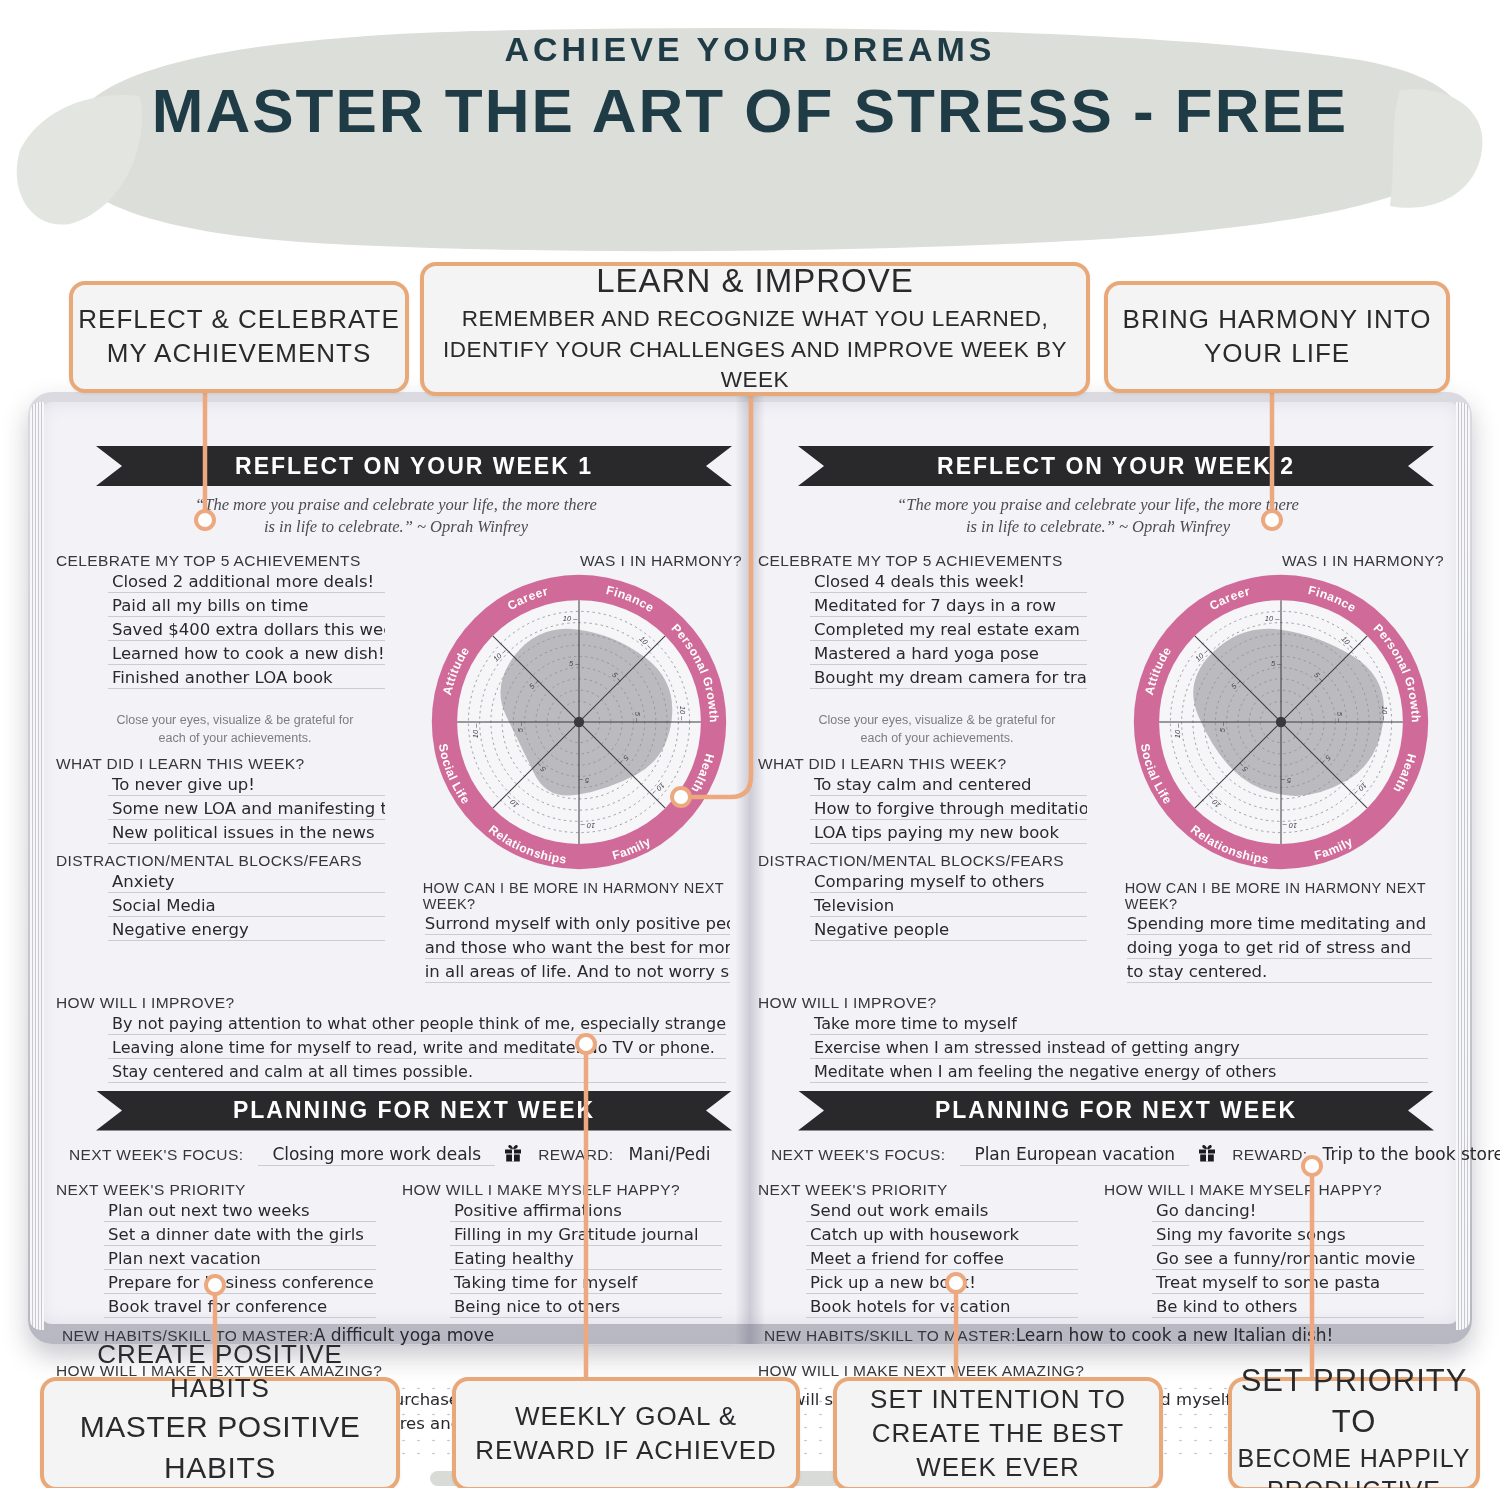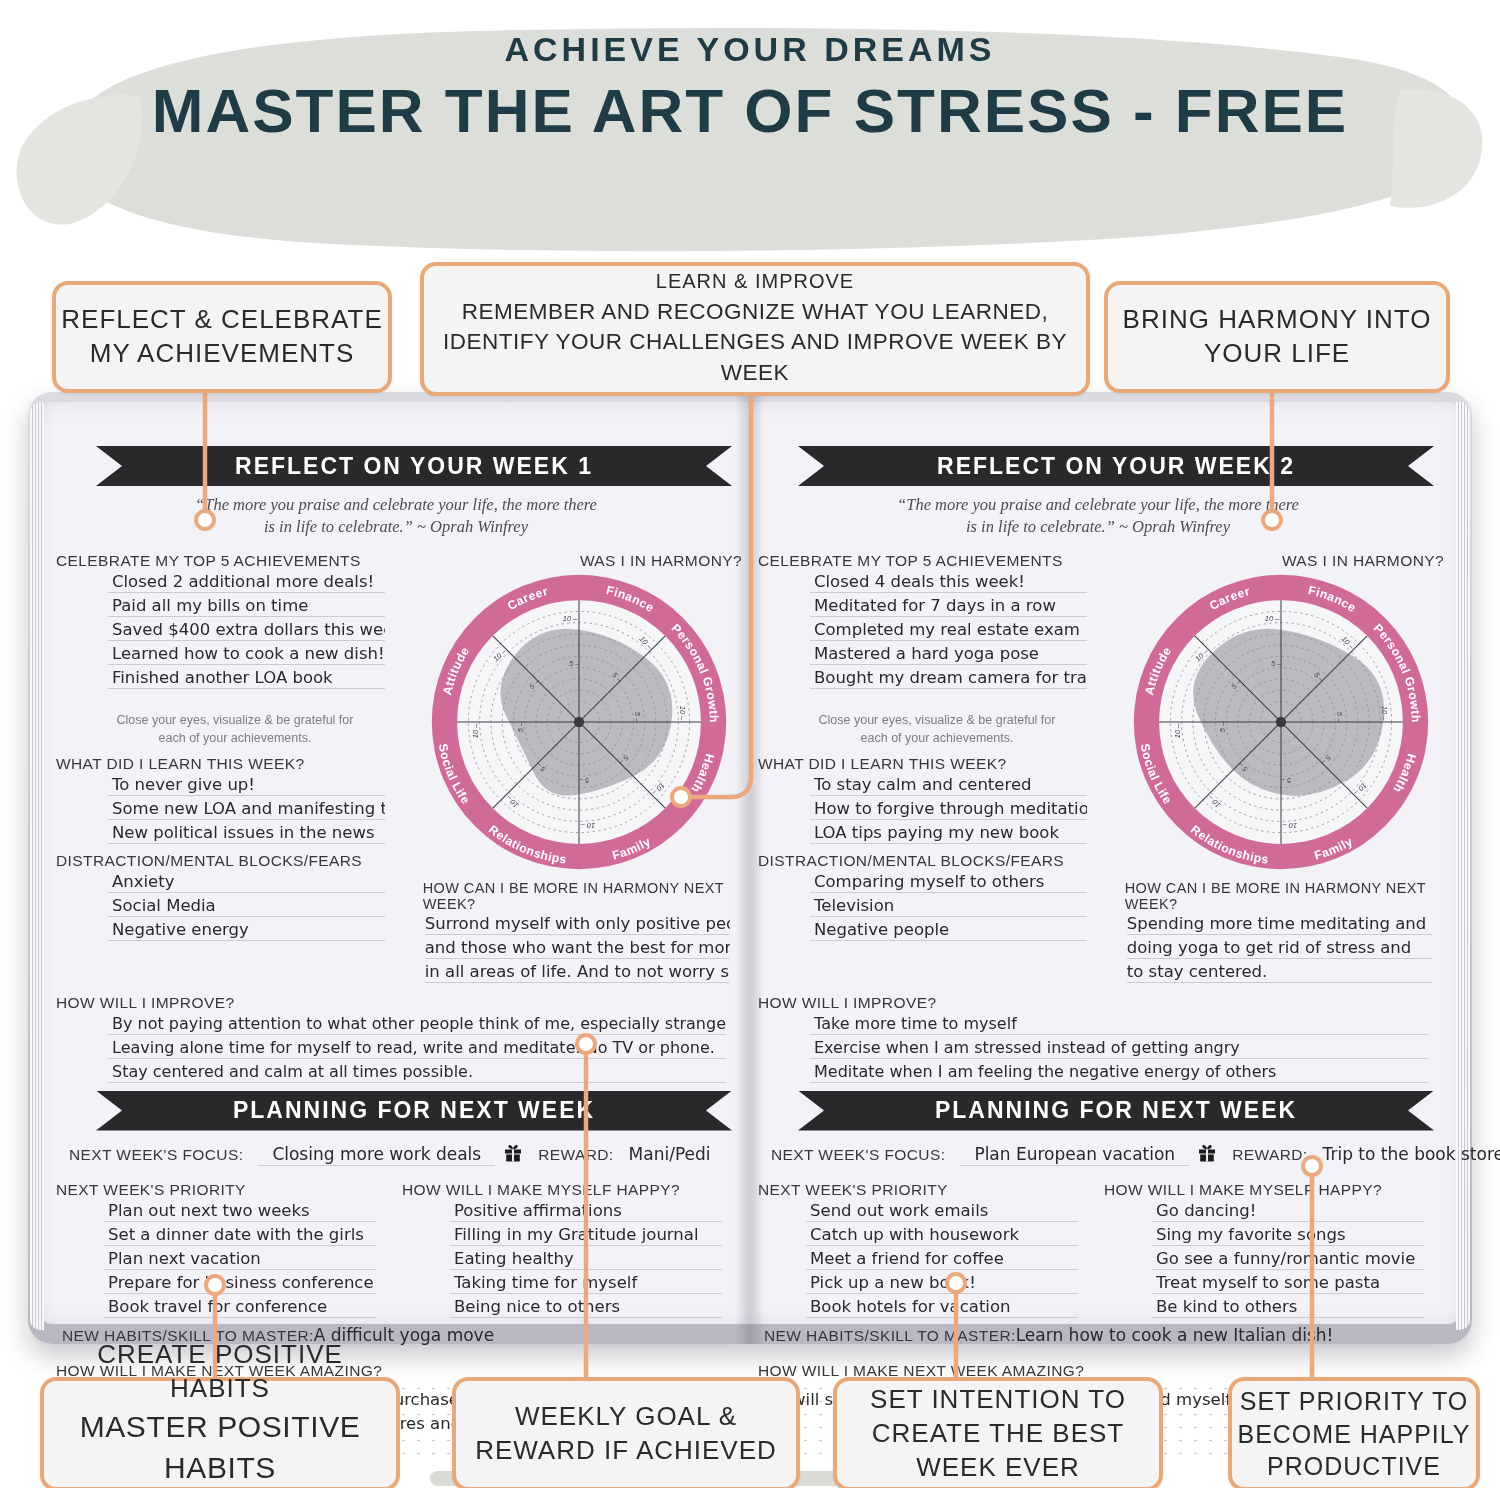--- a/index.html
+++ b/index.html
@@ -9,21 +9,21 @@
   .brush{position:absolute;left:0;top:0;z-index:1;}
   .hdr{position:absolute;left:0;top:0;width:100%;text-align:center;z-index:2;color:#1f3b46;}
   .hdr .l1{margin-top:30px;font-size:34px;letter-spacing:4px;font-weight:600;}
   .hdr .l2{margin-top:6px;font-size:62px;letter-spacing:2px;font-weight:800;}
   .hdr .l3{margin-top:10px;font-size:34px;letter-spacing:5px;font-weight:600;}
   
   .callout{position:absolute;z-index:50;background:#f4f4f5;border:4px solid #e9a878;border-radius:16px;
            display:flex;flex-direction:column;justify-content:center;align-items:center;text-align:center;
            color:#2a2a2c;box-shadow:0 1px 3px rgba(0,0,0,.08);}
   .callout .big{font-size:26px;letter-spacing:1px;line-height:1.3;}
-  .callout .title{font-size:20px;letter-spacing:1px;margin-bottom:4px;}
+  .callout .title{font-size:33px;letter-spacing:1px;margin-bottom:4px;}
   .callout .sub{font-size:22.5px;letter-spacing:.5px;line-height:1.35;}
   .callout .m{font-size:30px;letter-spacing:.6px;line-height:1.38;}
   
   .connectors{position:absolute;left:0;top:0;z-index:40;pointer-events:none;}
   
   .book{position:absolute;left:28px;top:392px;width:1444px;height:952px;z-index:10;
         background:linear-gradient(180deg,#dadae0,#b8b8c2);border-radius:24px;
         box-shadow:0 12px 26px rgba(40,40,60,.25);}
   .pages{position:absolute;left:12px;top:10px;right:12px;bottom:20px;background:#f3f2f7;border-radius:12px;
          box-shadow:inset 0 0 18px rgba(90,90,120,.12);}
@@ -105,21 +105,21 @@
       <circle cx="205" cy="520" r="9"></circle>
       <circle cx="681" cy="797" r="9"></circle>
       <circle cx="1272" cy="520" r="9"></circle>
       <circle cx="215" cy="1285" r="9"></circle>
       <circle cx="586" cy="1044" r="9"></circle>
       <circle cx="956" cy="1283" r="9"></circle>
       <circle cx="1312" cy="1166" r="9"></circle>
     </g>
   </svg>
 
-  <div class="callout" style="left:52px;top:281px;width:332px;height:104px;">
+  <div class="callout" style="left:69px;top:281px;width:332px;height:104px;">
     <div class="big">REFLECT &amp; CELEBRATE</div>
     <div class="big">MY ACHIEVEMENTS</div>
   </div>
   <div class="callout" style="left:420px;top:262px;width:662px;height:126px;">
     <div class="title">LEARN &amp; IMPROVE</div>
     <div class="sub">REMEMBER AND RECOGNIZE WHAT YOU LEARNED,</div>
     <div class="sub">IDENTIFY YOUR CHALLENGES AND IMPROVE WEEK BY WEEK</div>
   </div>
   <div class="callout" style="left:1104px;top:281px;width:338px;height:104px;">
     <div class="big">BRING HARMONY INTO</div>
@@ -453,18 +453,18 @@
   <div class="callout" style="left:452px;top:1377px;width:340px;height:106px;">
     <div class="big">WEEKLY GOAL &amp;</div>
     <div class="big">REWARD IF ACHIEVED</div>
   </div>
   <div class="callout" style="left:833px;top:1377px;width:322px;height:106px;">
     <div class="big">SET INTENTION TO</div>
     <div class="big">CREATE THE BEST</div>
     <div class="big">WEEK EVER</div>
   </div>
   <div class="callout" style="left:1228px;top:1377px;width:244px;height:106px;">
-    <div class="big" style="font-size:25px;">SET PRIORITY TO</div>
+    <div class="big" style="font-size:31px;">SET PRIORITY TO</div>
     <div class="big" style="font-size:25px;">BECOME HAPPILY</div>
     <div class="big" style="font-size:25px;">PRODUCTIVE</div>
   </div>
 
 </div>
 
 </body></html>

